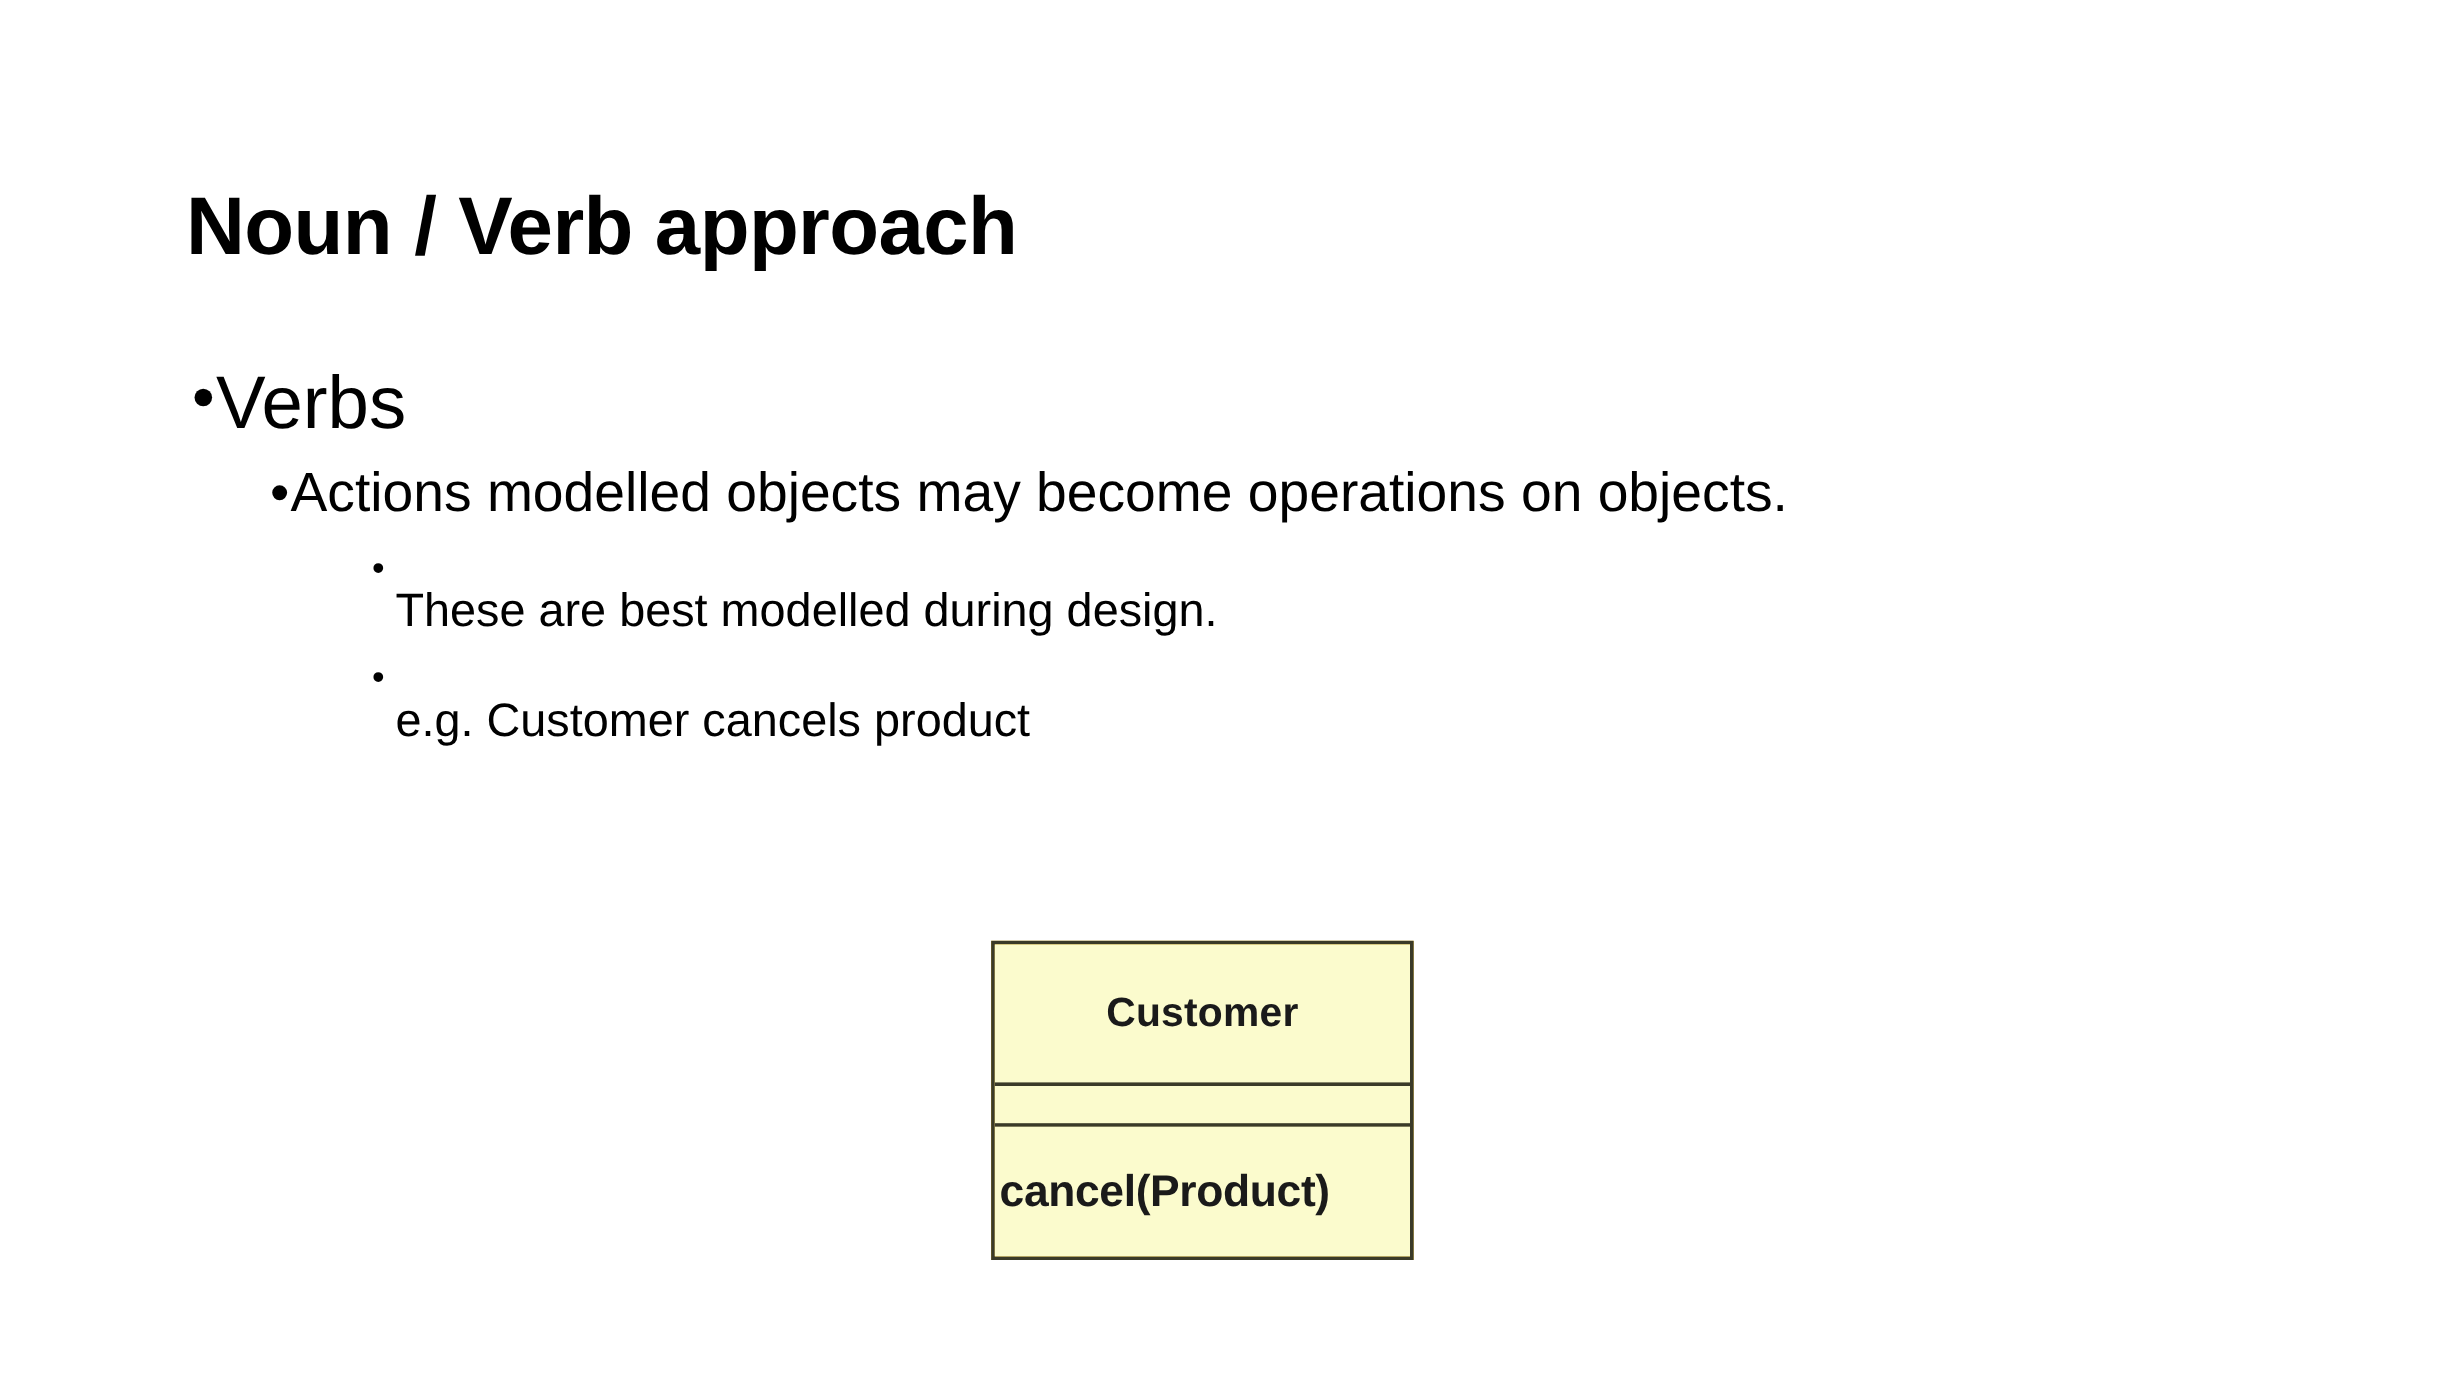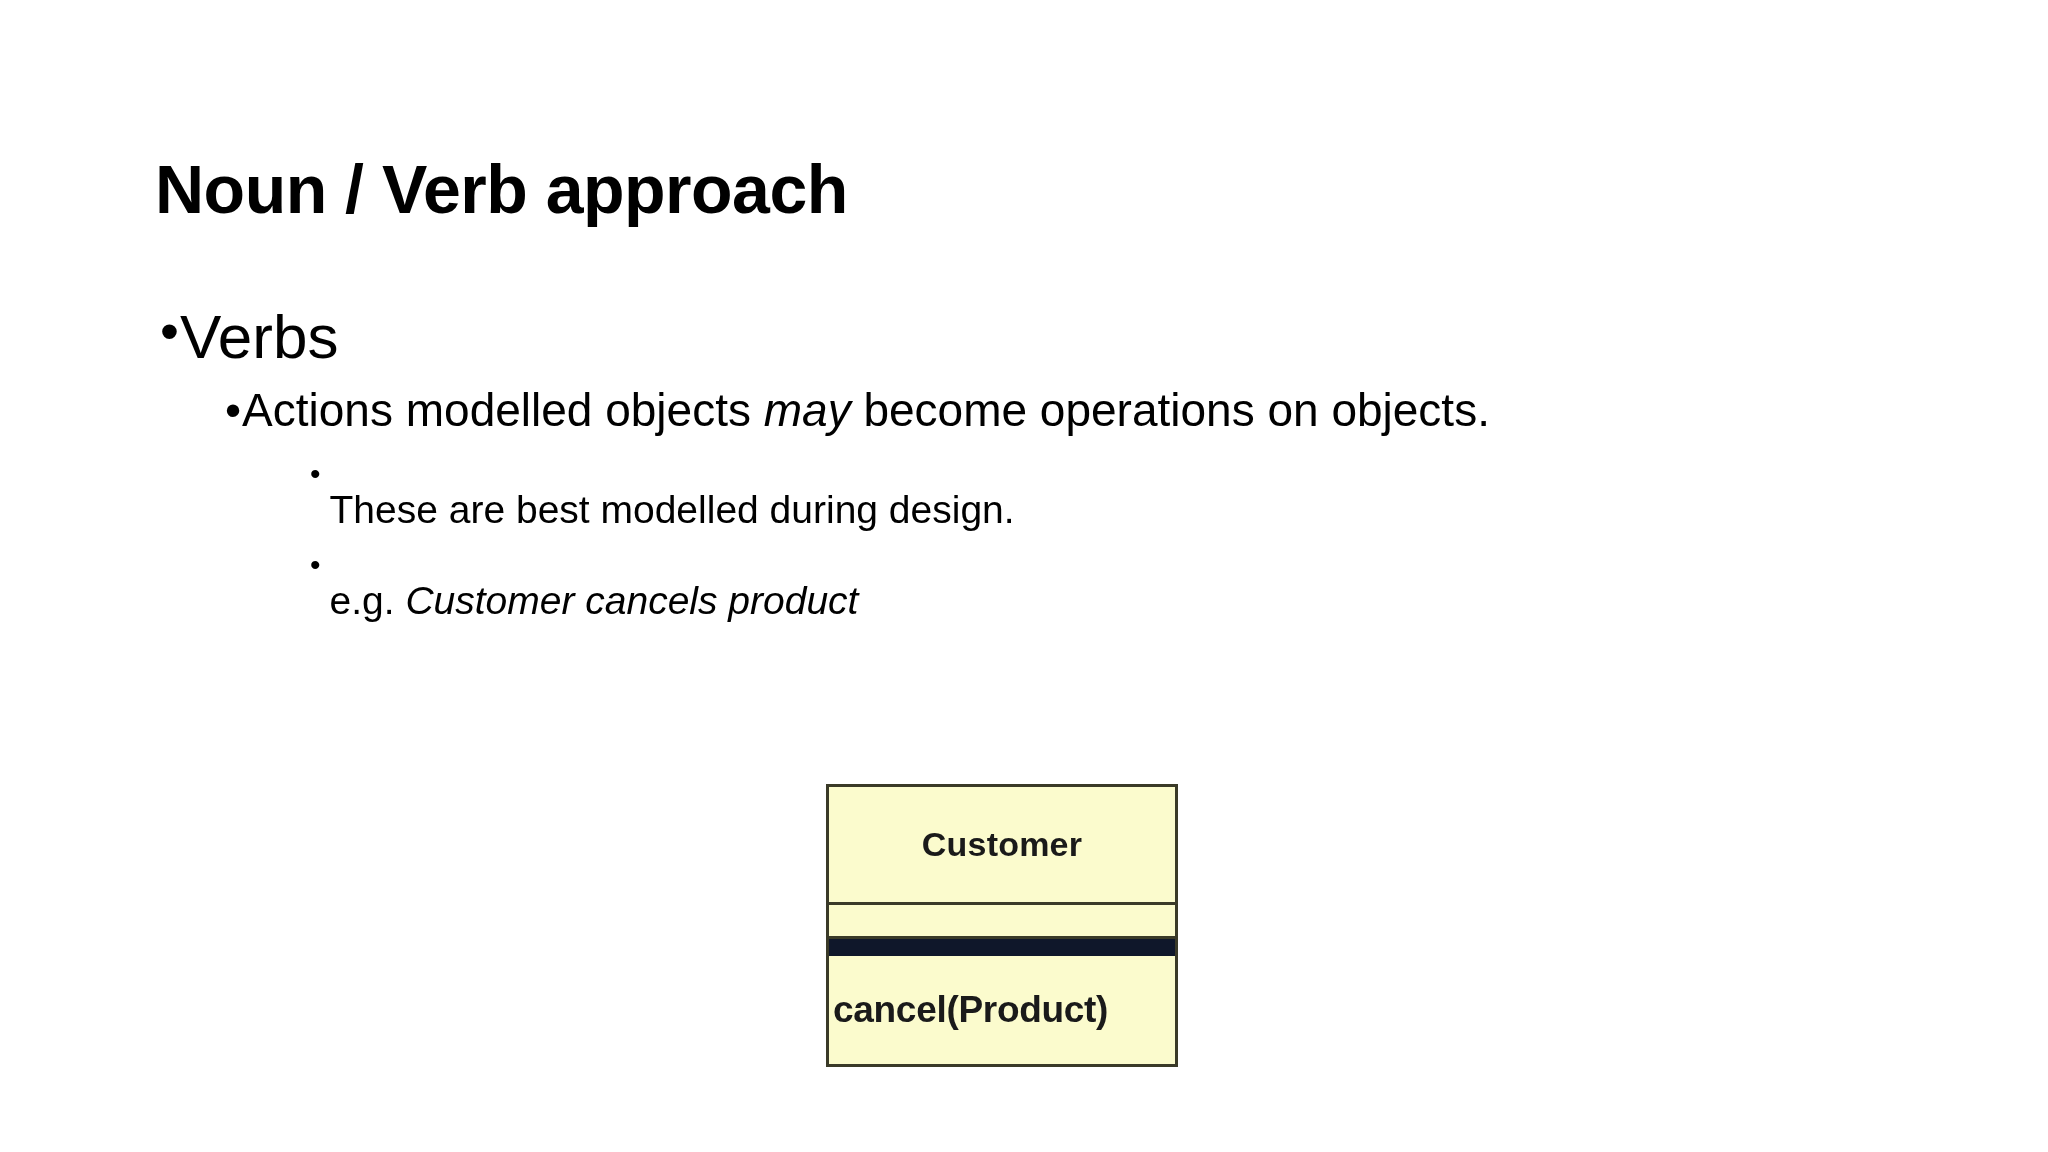--- a/index.html
+++ b/index.html
@@ -102,30 +102,30 @@
     line-height: 1.75;
     margin-right: 9px;
   }
   .lvl3 .bullet-text {
     font-size: 39px;
     line-height: 1.35;
     flex: 0 0 auto;
     margin-top: 36px;
   }
 
-  .italic { font-style: italic; }
+  .italic { }
 
   
   .uml-class {
     position: absolute;
     left: 826px;
     top: 784px;
     width: 352px;
     border: 3px solid #3a3a28;
-    background: #0f172a;
+    background: #eab308;
     box-sizing: border-box;
   }
   .uml-compartment {
     box-sizing: border-box;
     background: #fbfbcd;
   }
   .uml-name {
     height: 118px;
     display: flex;
     align-items: center;
@@ -145,21 +145,20 @@
     height: 108px;
     display: flex;
     align-items: center;
     justify-content: flex-start;
     padding-left: 4px;
     font-family: "Liberation Sans", sans-serif;
     font-size: 37px;
     font-weight: 600;
     color: #1a1a1a;
     letter-spacing: -0.3px;
-    margin-top: 17px;
   }
 </style>
 </head>
 <body>
 
 <div class="slide">
 
   <h1 class="slide-title">Noun / Verb approach</h1>
 
   <div class="body-block">

